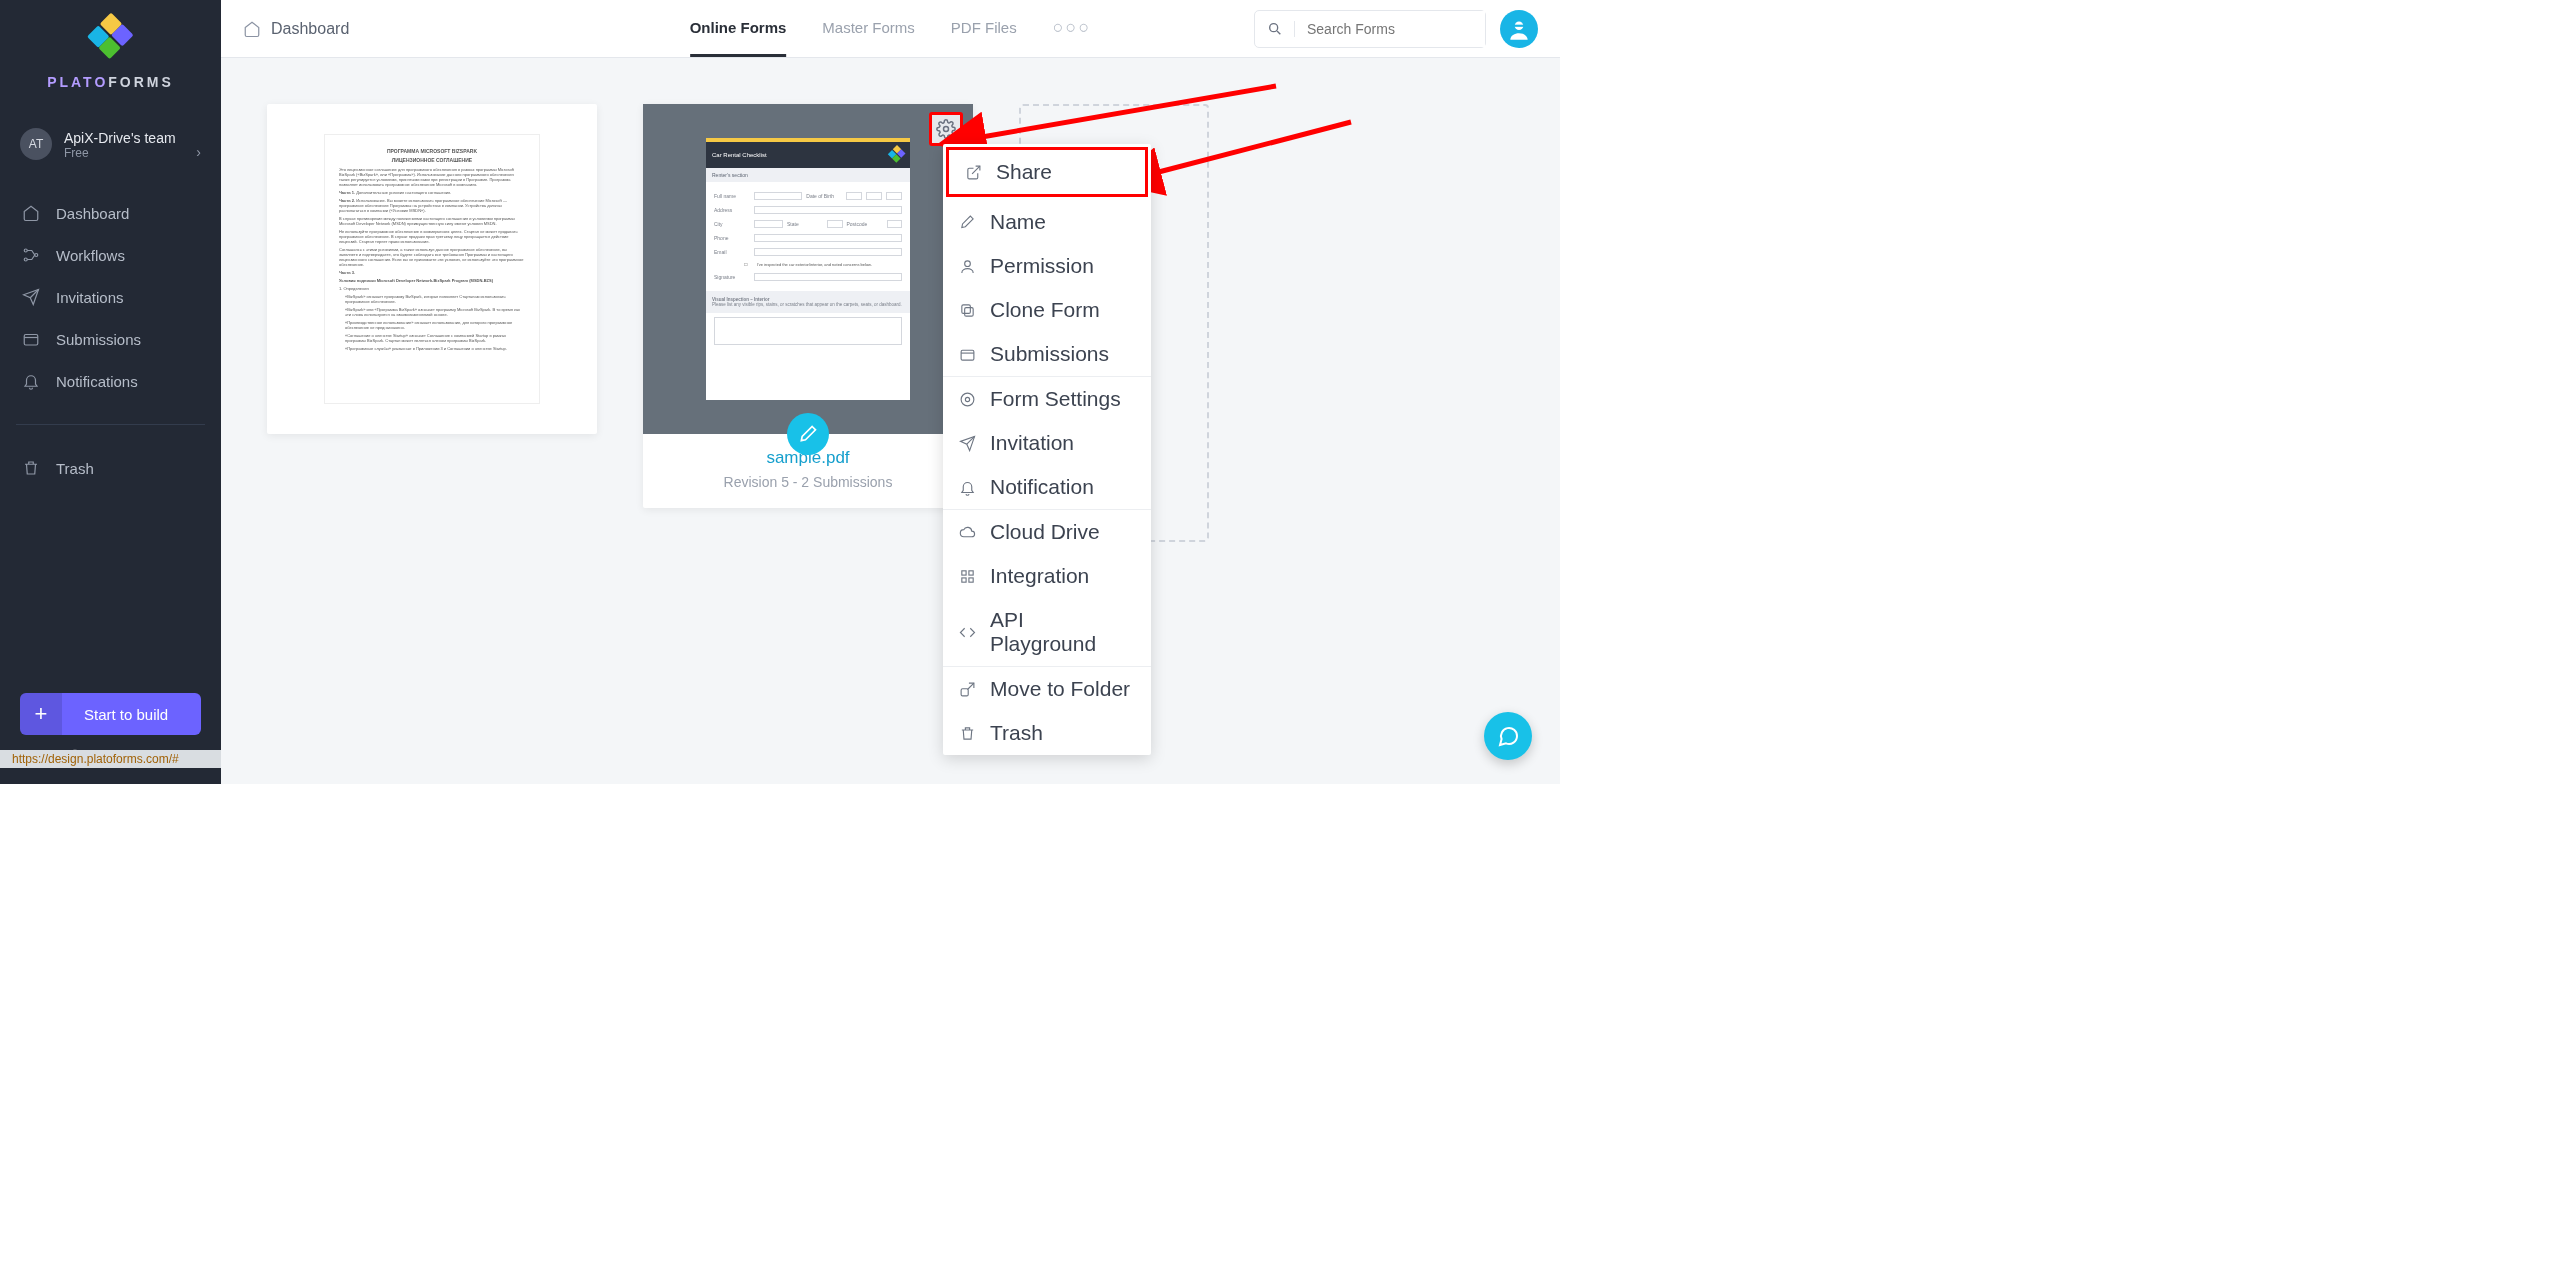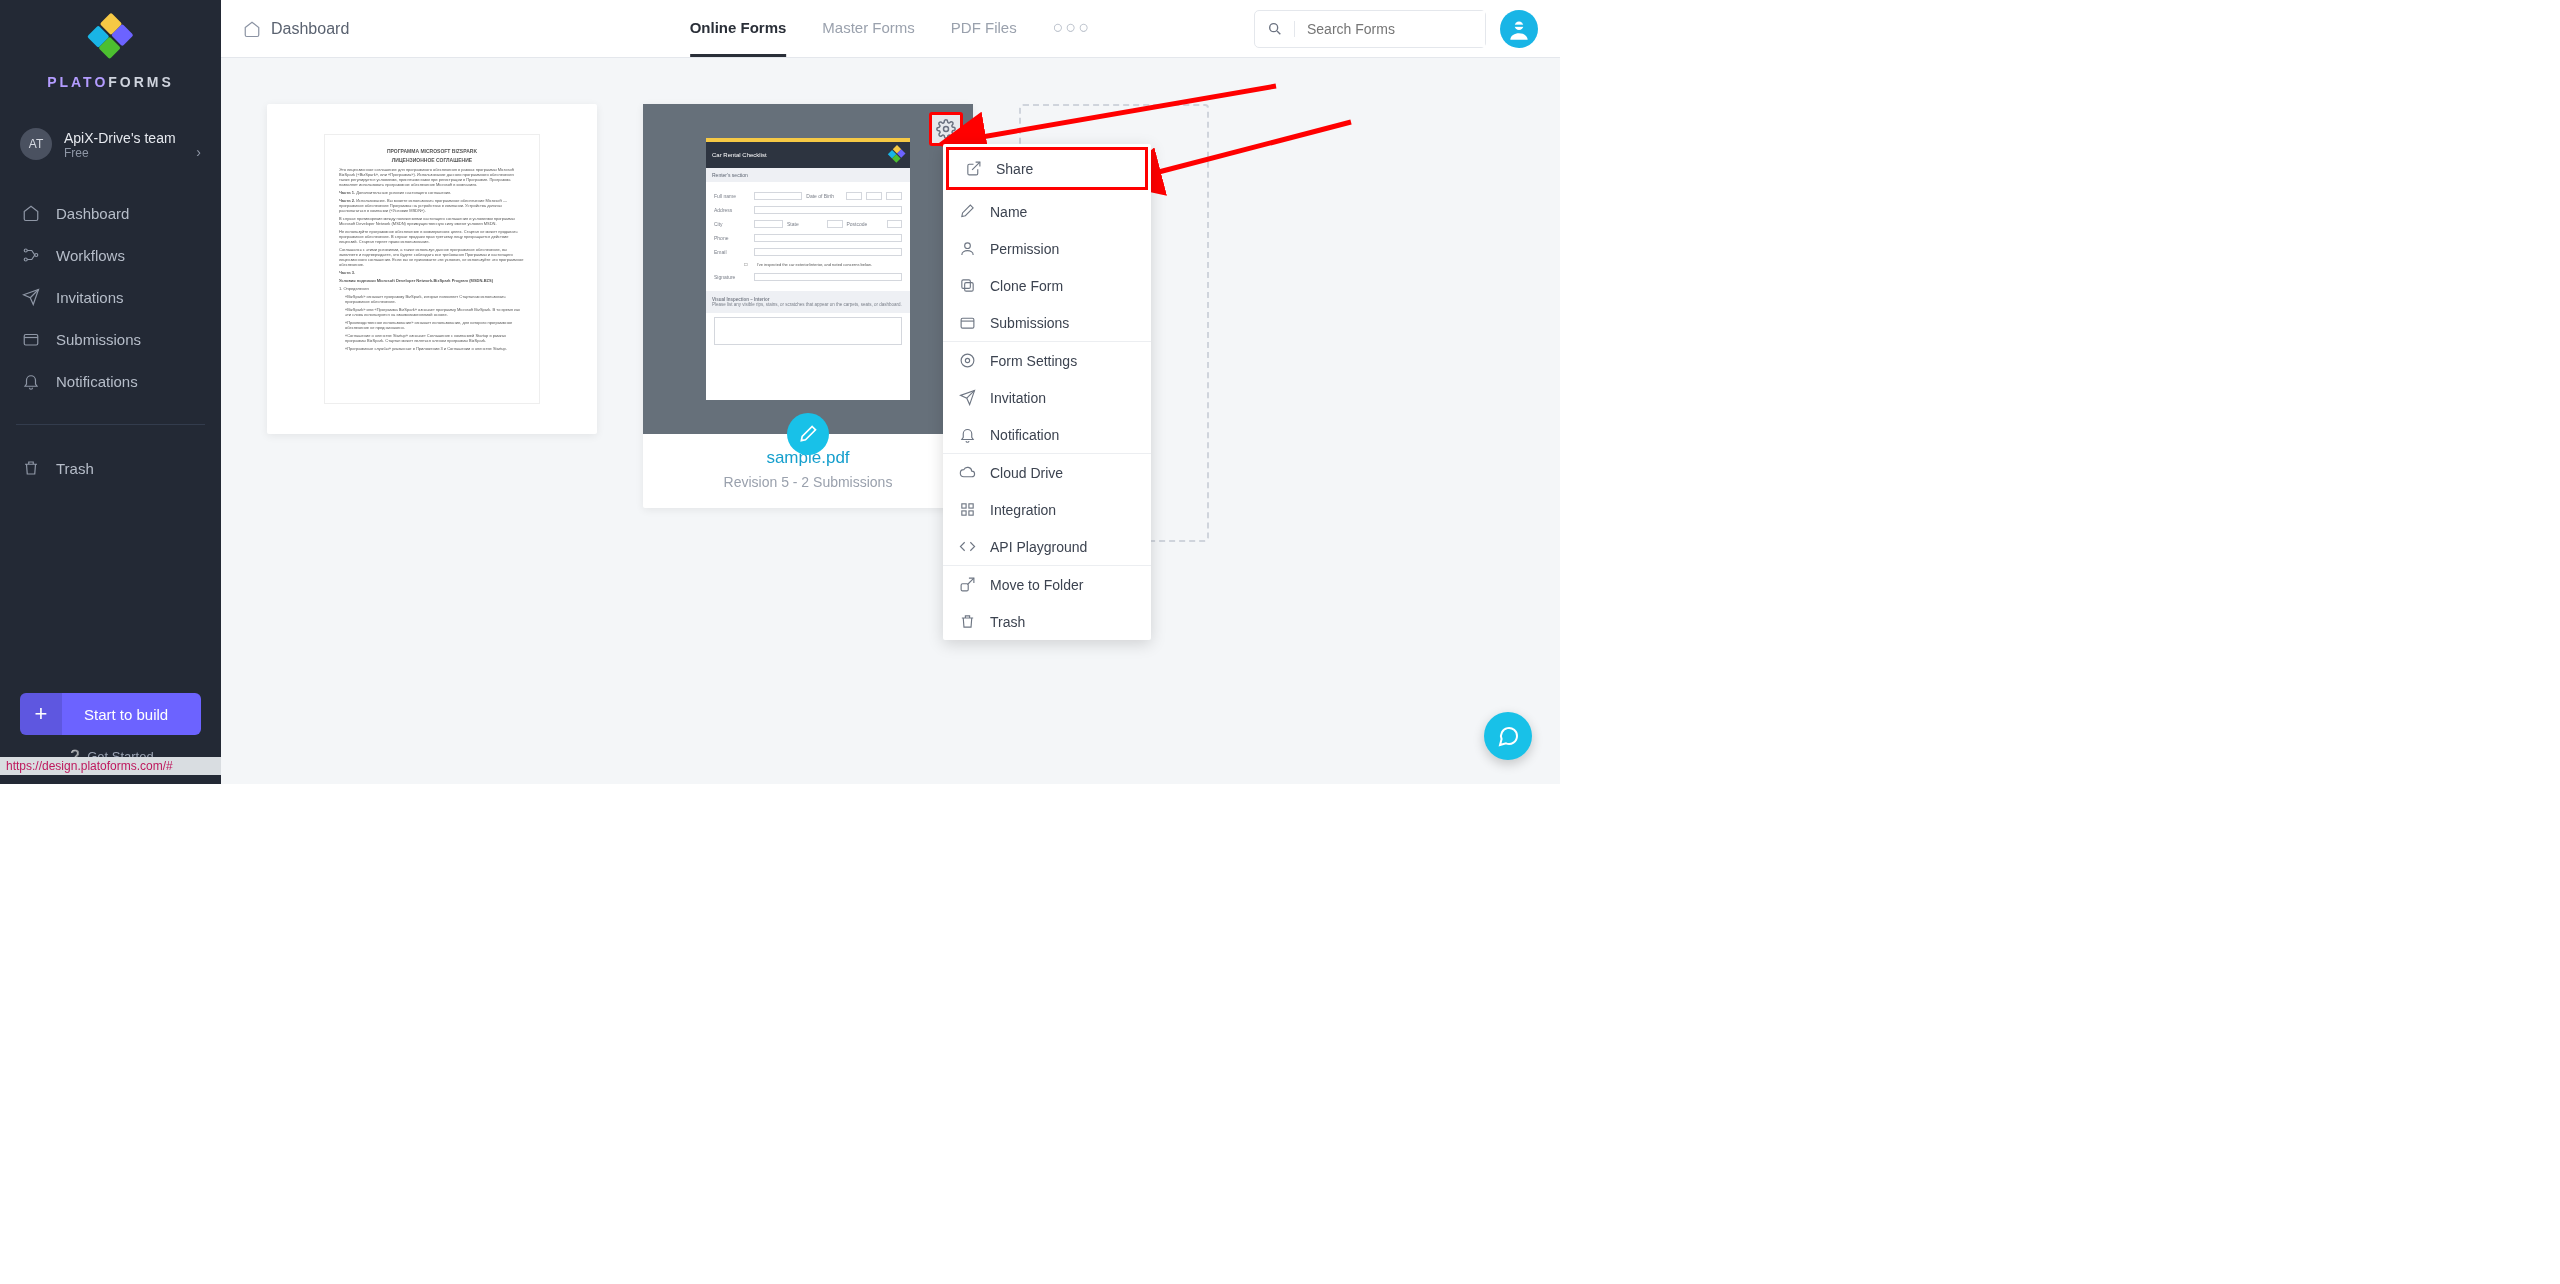--- a/index.html
+++ b/index.html
@@ -35,21 +35,21 @@
   .nav-item svg,.nav-item .ico{width:18px;height:18px;margin-right:16px;color:#8f97a6}
   hr.divider{border:none;border-top:1px solid #333c4d;margin:22px 16px}
 
   .sidebar-bottom{margin-top:auto;padding:20px}
   .start-btn{display:flex;align-items:center;background:var(--purple);color:#fff;border-radius:6px;overflow:hidden;cursor:pointer}
   .start-btn .plus{width:42px;height:42px;display:flex;align-items:center;justify-content:center;background:rgba(0,0,0,0.12);font-size:22px}
   .start-btn .lbl{padding:0 22px;font-size:15px}
   .get-started{text-align:center;margin-top:14px;font-size:13px;color:#9aa2b2}
   .get-started::before{content:"❔ ";opacity:.7}
 
-  .status-bar{position:absolute;left:0;bottom:9px;width:224px;background:#d9dde1;color:#be185d;font-size:12px;padding:2px 6px}
+  .status-bar{position:absolute;left:0;bottom:16px;width:224px;background:#d9dde1;color:#a16207;font-size:12px;padding:2px 12px}
 
   
   .header{position:absolute;left:221px;right:0;top:0;height:58px;background:#fff;border-bottom:1px solid var(--border);display:flex;align-items:center;padding:0 22px}
   .crumb{display:flex;align-items:center;color:#5a6270;font-size:16px}
   .crumb svg{width:18px;height:18px;margin-right:10px;color:#8b93a3}
 
   .tabs{position:absolute;left:50%;transform:translateX(-50%);display:flex;gap:36px;height:100%}
   .tab{display:flex;align-items:center;font-size:15px;color:#9aa1ad;cursor:pointer;border-bottom:3px solid transparent}
   .tab.active{color:#2a2f38;font-weight:600;border-bottom-color:#2a2f38}
   .tab.more{font-size:18px;letter-spacing:2px;color:#b3bac5}
@@ -92,21 +92,21 @@
 
   .gear{position:absolute;top:8px;right:10px;width:34px;height:34px;background:#e7e9ed;border-radius:3px;display:flex;align-items:center;justify-content:center;border:3px solid var(--red);cursor:pointer}
   .gear svg{width:20px;height:20px;color:#6a7180}
 
   .edit-btn{width:42px;height:42px;border-radius:50%;background:var(--cyan);position:absolute;left:50%;top:-21px;transform:translateX(-50%);display:flex;align-items:center;justify-content:center}
   .edit-btn svg{width:20px;height:20px;color:#fff}
   .card.selected .title{color:#159fcd;font-weight:400}
 
   
   .menu{position:absolute;top:40px;right:-178px;width:208px;background:#fff;border-radius:2px;box-shadow:0 4px 16px rgba(0,0,0,0.15);z-index:50}
-  .menu-item{display:flex;align-items:center;padding:10px 16px;font-size:14px;color:#3c4350;cursor:pointer}
+  .menu-item{display:flex;align-items:center;padding:10px 16px;font-size:21px;color:#3c4350;cursor:pointer}
   .menu-item svg{width:17px;height:17px;margin-right:14px;color:#6e7683}
   .menu hr{border:none;border-top:1px solid #eceef1}
   .menu-item.share{border:3px solid var(--red);margin:3px}
 
   
   .add-box{width:190px;height:438px;border:2px dashed #cfd4dc;border-radius:4px;display:flex;align-items:center;justify-content:center;margin-left:auto;margin-left:0}
   .add-box .plus-big{font-size:34px;color:#b3bac5}
 
   
   .arrow{position:absolute;pointer-events:none}

